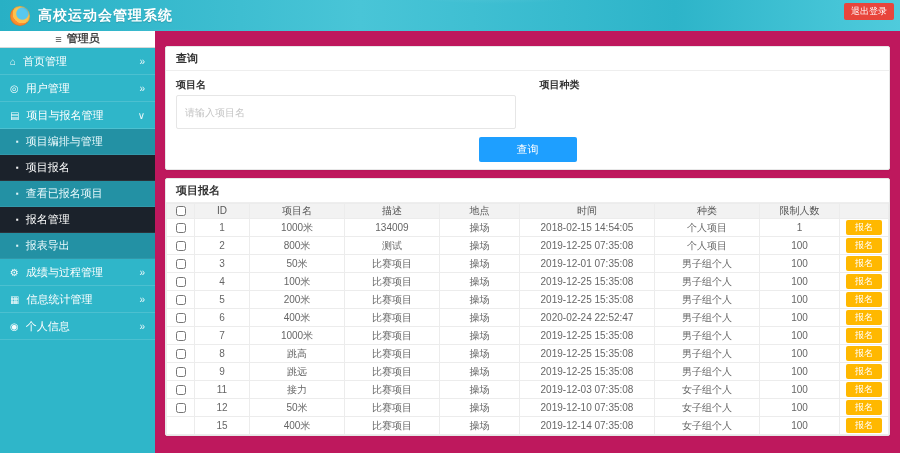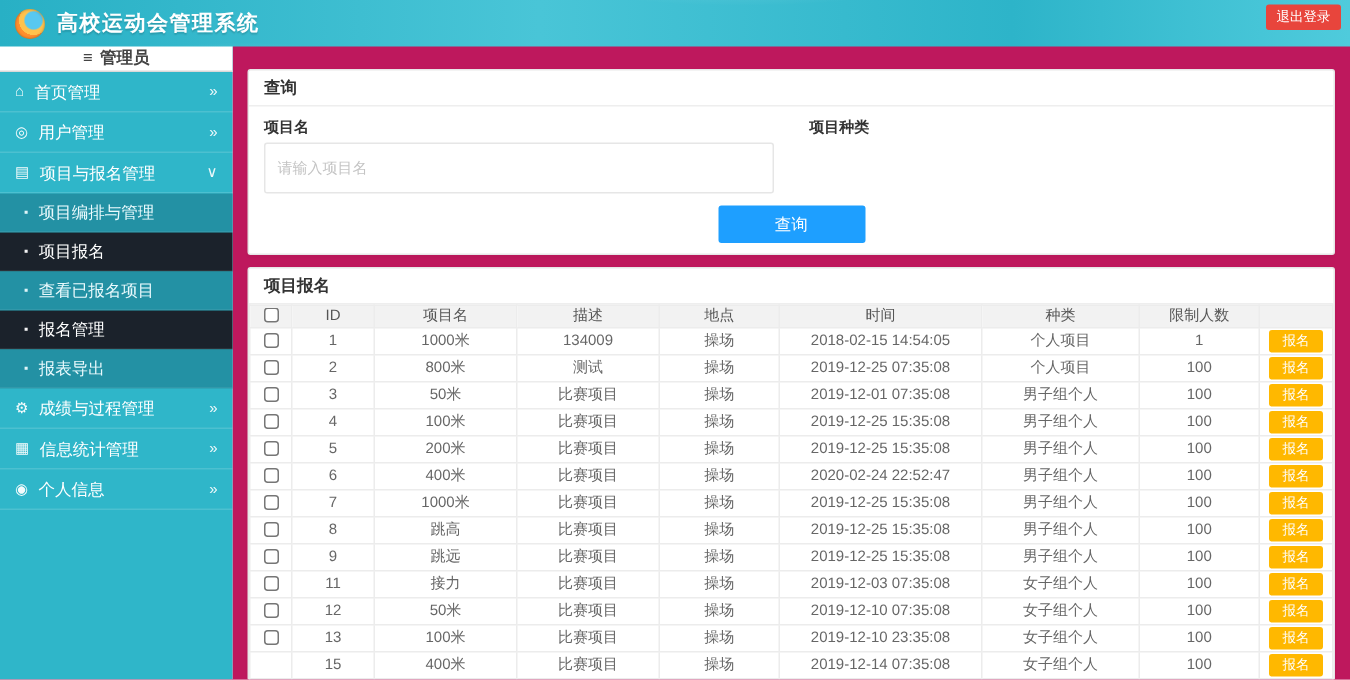--- a/index.html
+++ b/index.html
@@ -337,31 +337,20 @@
               <td>12</td>
               <td>50米</td>
               <td>比赛项目</td>
               <td>操场</td>
               <td>2019-12-10 07:35:08</td>
               <td>女子组个人</td>
               <td>100</td>
               <td><button class="signup-btn">报名</button></td>
             </tr>
             <tr>
-              <td><input type="checkbox" style=""></td>
-              <td>13</td>
-              <td>100米</td>
-              <td>比赛项目</td>
-              <td>操场</td>
-              <td>2019-12-10 23:35:08</td>
-              <td>女子组个人</td>
-              <td>100</td>
-              <td><button class="signup-btn">报名</button></td>
-            </tr>
-            <tr>
               <td></td>
               <td>15</td>
               <td>400米</td>
               <td>比赛项目</td>
               <td>操场</td>
               <td>2019-12-14 07:35:08</td>
               <td>女子组个人</td>
               <td>100</td>
               <td><button class="signup-btn">报名</button></td>
             </tr>

